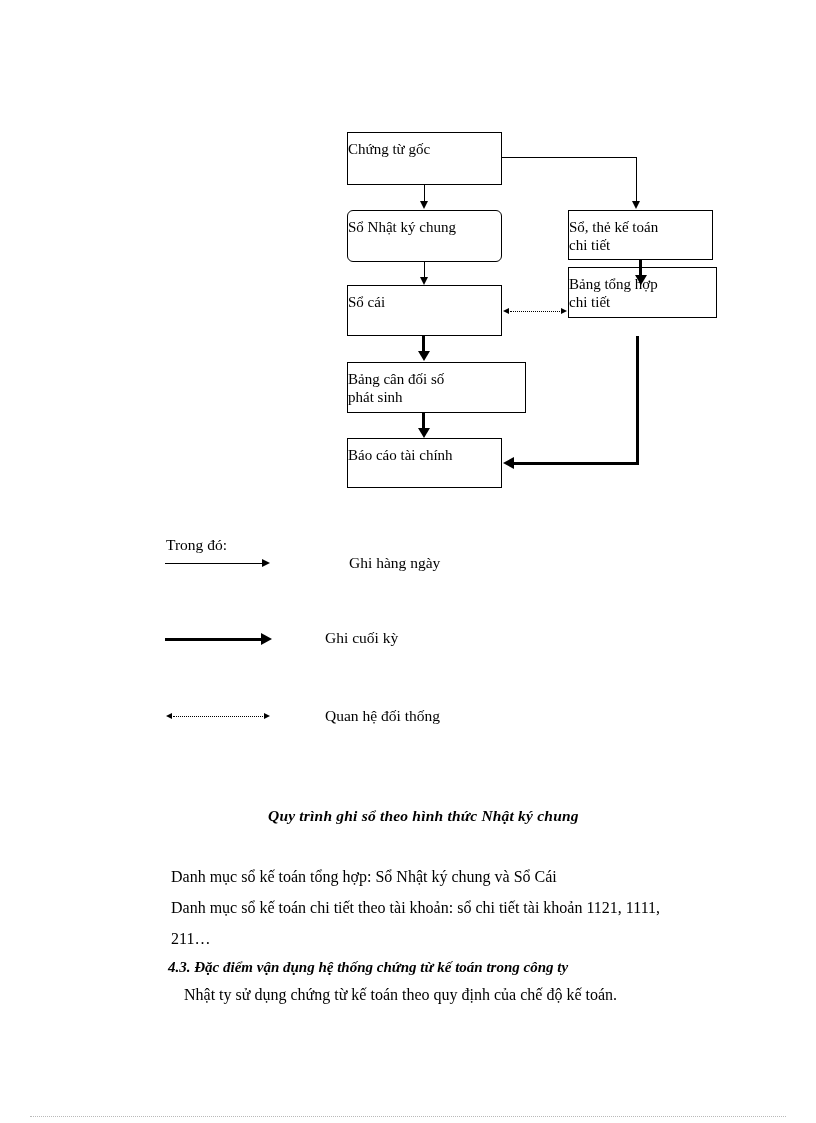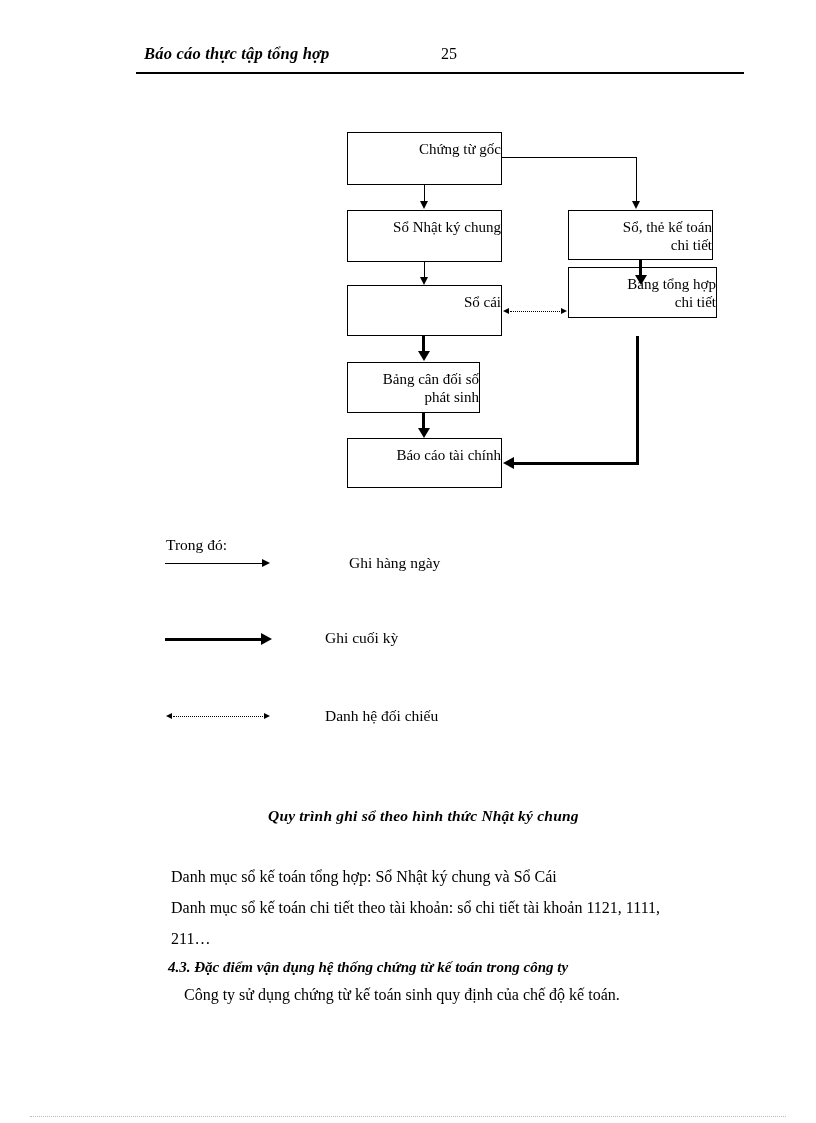--- a/index.html
+++ b/index.html
@@ -58,21 +58,21 @@
     left: 0;
     top: 0;
     width: 816px;
     height: 1123px;
   }
   .node {
     position: absolute;
     box-sizing: border-box;
     border: 1px solid #000;
     background: #ffffff;
-    text-align: right;
+    text-align: left;
     font-size: 15px;
     line-height: 1.22;
     padding-top: 7px;
   }
   .node span { display: block; }
 
   .seg {
     position: absolute;
     background: #000;
   }
@@ -176,51 +176,46 @@
     width: 756px;
     height: 0;
     border-top: 1px dotted #b9b9b9;
   }
 </style>
 </head>
 <body>
 
 <div id="page">
 
-  <div class="page-header">
-    <div class="hdr-title">Báo cáo thực tập tổng hợp</div>
-    <div class="hdr-pageno">25</div>
-    <div class="hdr-rule"></div>
-  </div>
 
   <div class="flow">
 
     <div class="node" style="left:347px; top:132px; width:155px; height:53px;">
       <span>Chứng từ gốc</span>
     </div>
 
-    <div class="node" style="left:347px; top:210px; width:155px; height:52px;">
+    <div class="node" style="left:347px; top:210px; width:155px; height:52px;border-radius:6px;">
       <span>Sổ Nhật ký chung</span>
     </div>
 
     <div class="node" style="left:568px; top:210px; width:145px; height:50px;">
       <span>Sổ, thẻ kế toán</span>
       <span>chi tiết</span>
     </div>
 
     <div class="node" style="left:347px; top:285px; width:155px; height:51px;">
       <span>Sổ cái</span>
     </div>
 
     <div class="node" style="left:568px; top:267px; width:149px; height:51px;">
       <span>Bảng tổng hợp</span>
       <span>chi tiết</span>
     </div>
 
-    <div class="node" style="left:347px; top:362px; width:133px; height:51px;">
+    <div class="node" style="left:347px; top:362px; width:179px; height:51px;">
       <span>Bảng cân đối số</span>
       <span>phát sinh</span>
     </div>
 
     <div class="node" style="left:347px; top:438px; width:155px; height:50px;">
       <span>Báo cáo tài chính</span>
     </div>
 
     <div class="seg v" style="left:424px; top:185px; height:17px;"></div>
     <div class="ah down" style="left:419.5px; top:201px;"></div>
@@ -257,27 +252,27 @@
     <div class="ah right" style="left:262px; top:559px;"></div>
     <div class="legend-label" style="left:325px; top:554px;margin-left:24px;">Ghi hàng ngày</div>
 
     <div class="seg thick h" style="left:165px; top:638px; width:97px;"></div>
     <div class="ah right thick" style="left:261px; top:633px;"></div>
     <div class="legend-label" style="left:325px; top:629px;">Ghi cuối kỳ</div>
 
     <div class="dotted-h" style="left:173px; top:716px; width:90px;"></div>
     <div class="ah small left" style="left:166px; top:712.5px;"></div>
     <div class="ah small right" style="left:264px; top:712.5px;"></div>
-    <div class="legend-label" style="left:325px; top:707px;">Danh hệ đối chiếu</div>
+    <div class="legend-label" style="left:325px; top:707px;">Quan hệ đối thống</div>
   </div>
 
   <div class="caption">Quy trình ghi sổ theo hình thức Nhật ký chung</div>
 
   <div>
     <div class="para" style="left:171px; top:868px;">Danh mục sổ kế toán tổng hợp: Sổ Nhật ký chung và Sổ Cái</div>
     <div class="para" style="left:171px; top:899px;">Danh mục sổ kế toán chi tiết theo tài khoản: sổ chi tiết tài khoản 1121, 1111,</div>
     <div class="para" style="left:171px; top:930px;">211…</div>
     <div class="heading" style="left:168px; top:959px;">4.3. Đặc điểm vận dụng hệ thống chứng từ kế toán trong công ty</div>
-    <div class="para" style="left:184px; top:986px;">Công ty sử dụng chứng từ kế toán sinh quy định của chế độ kế toán.</div>
+    <div class="para" style="left:184px; top:986px;">Nhật ty sử dụng chứng từ kế toán theo quy định của chế độ kế toán.</div>
   </div>
 
   <div class="bottom-rule"></div>
 </div>
 
 </body></html>

